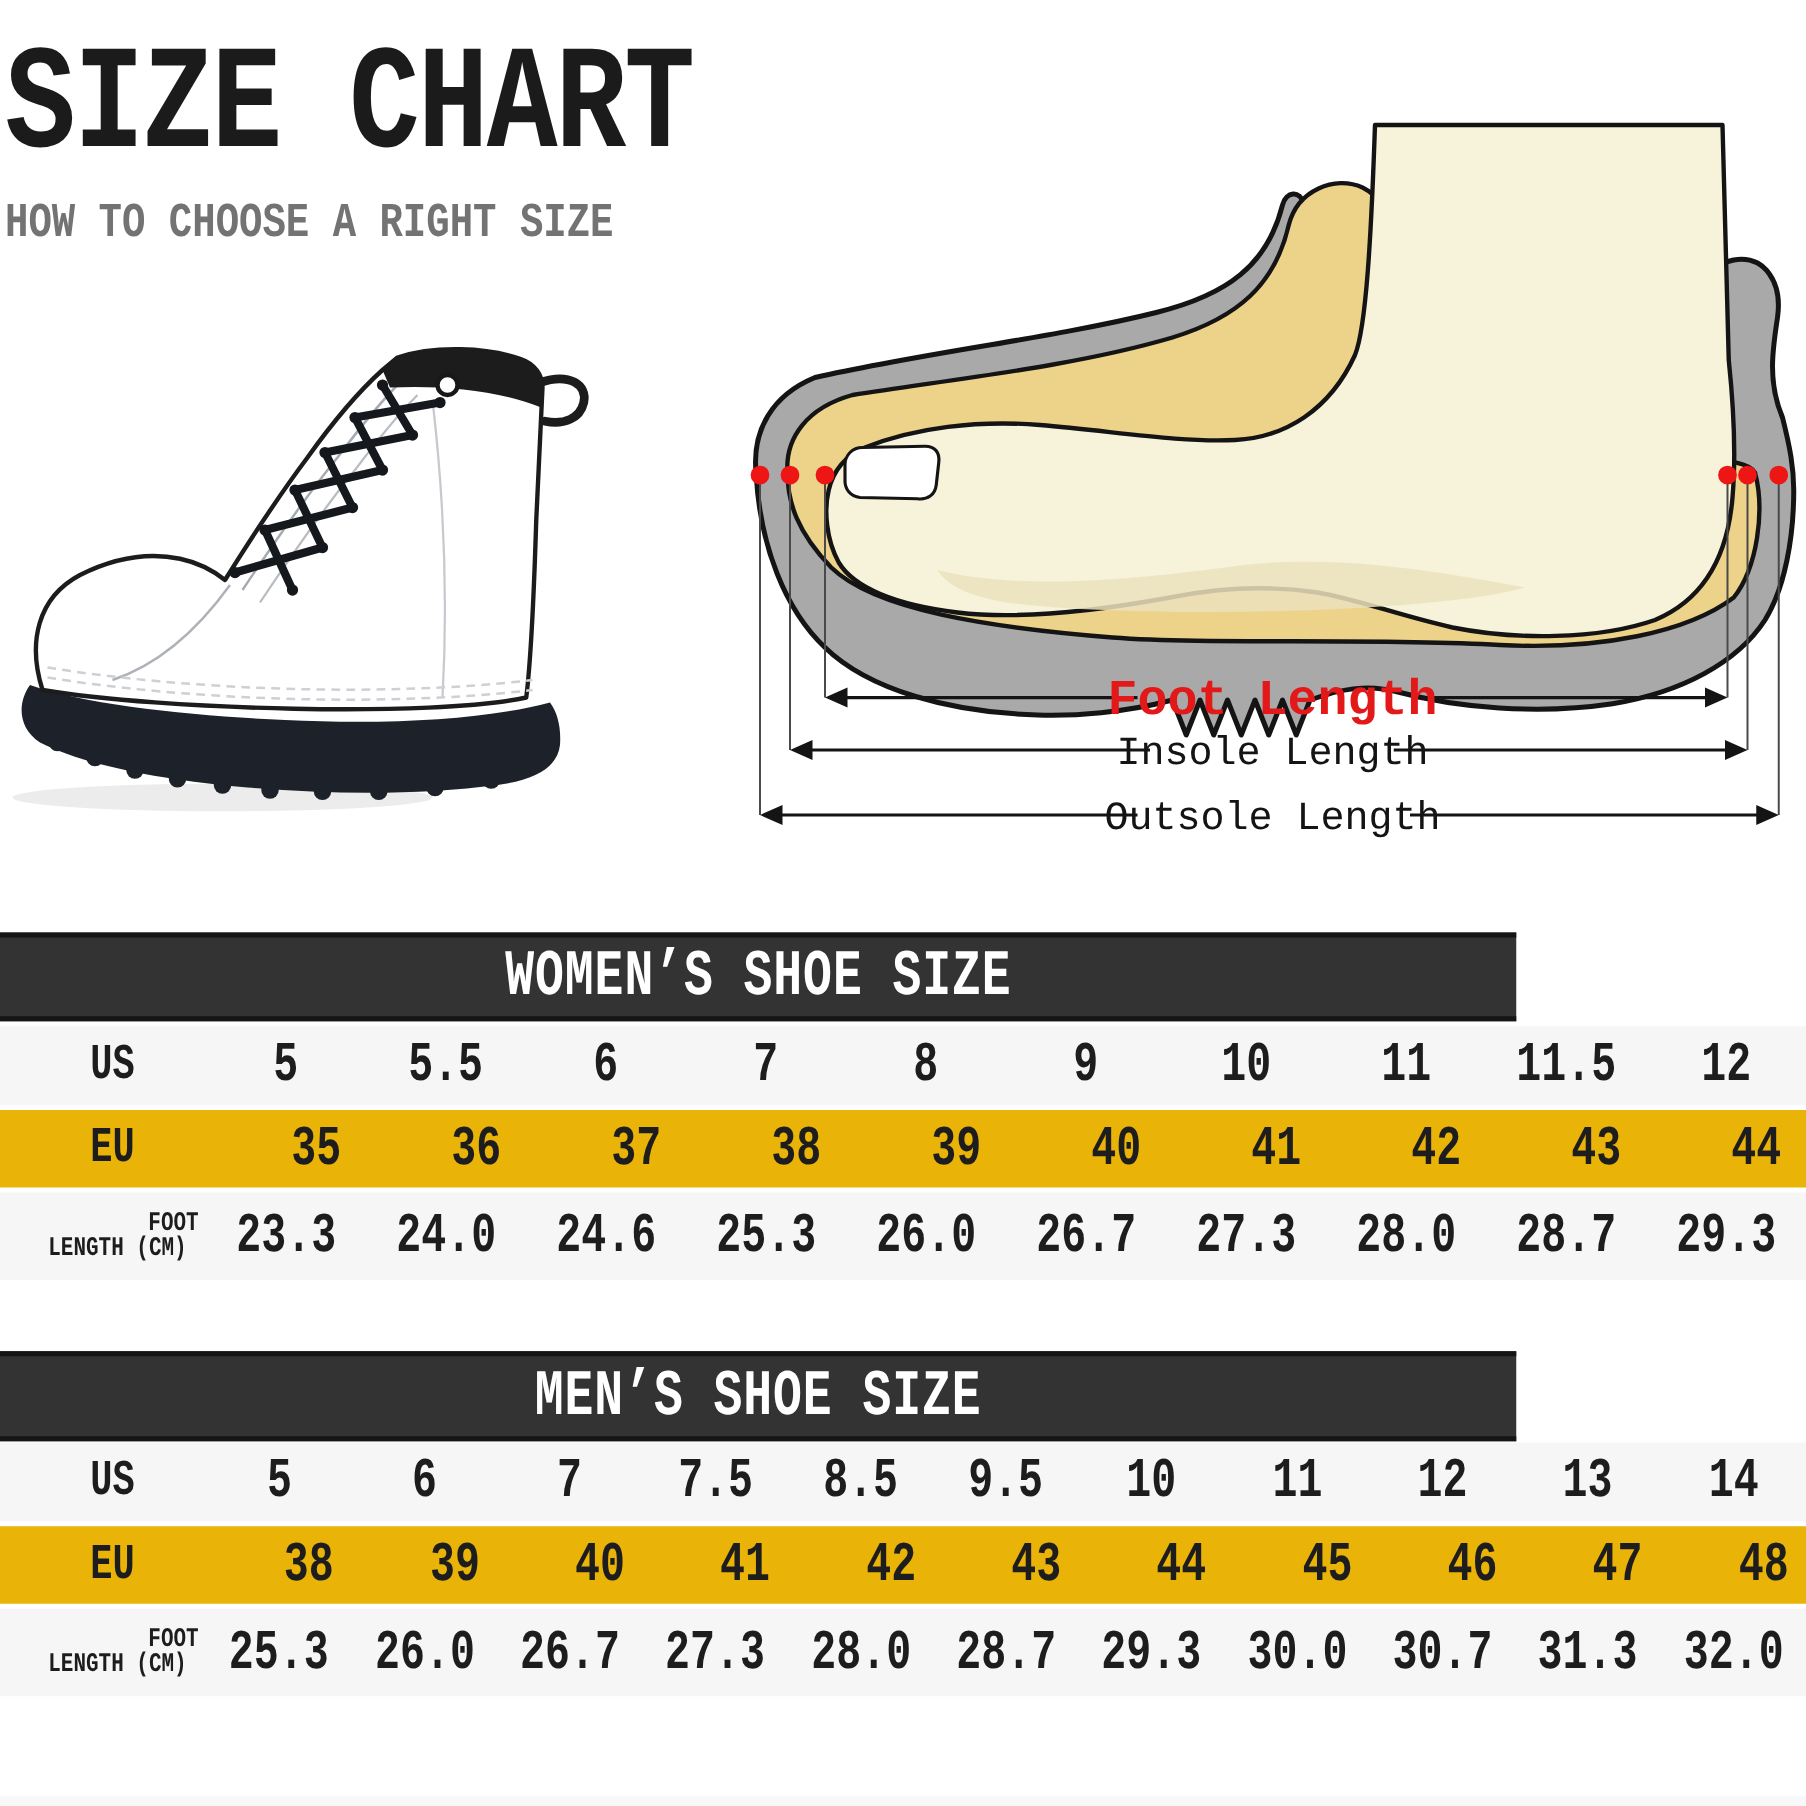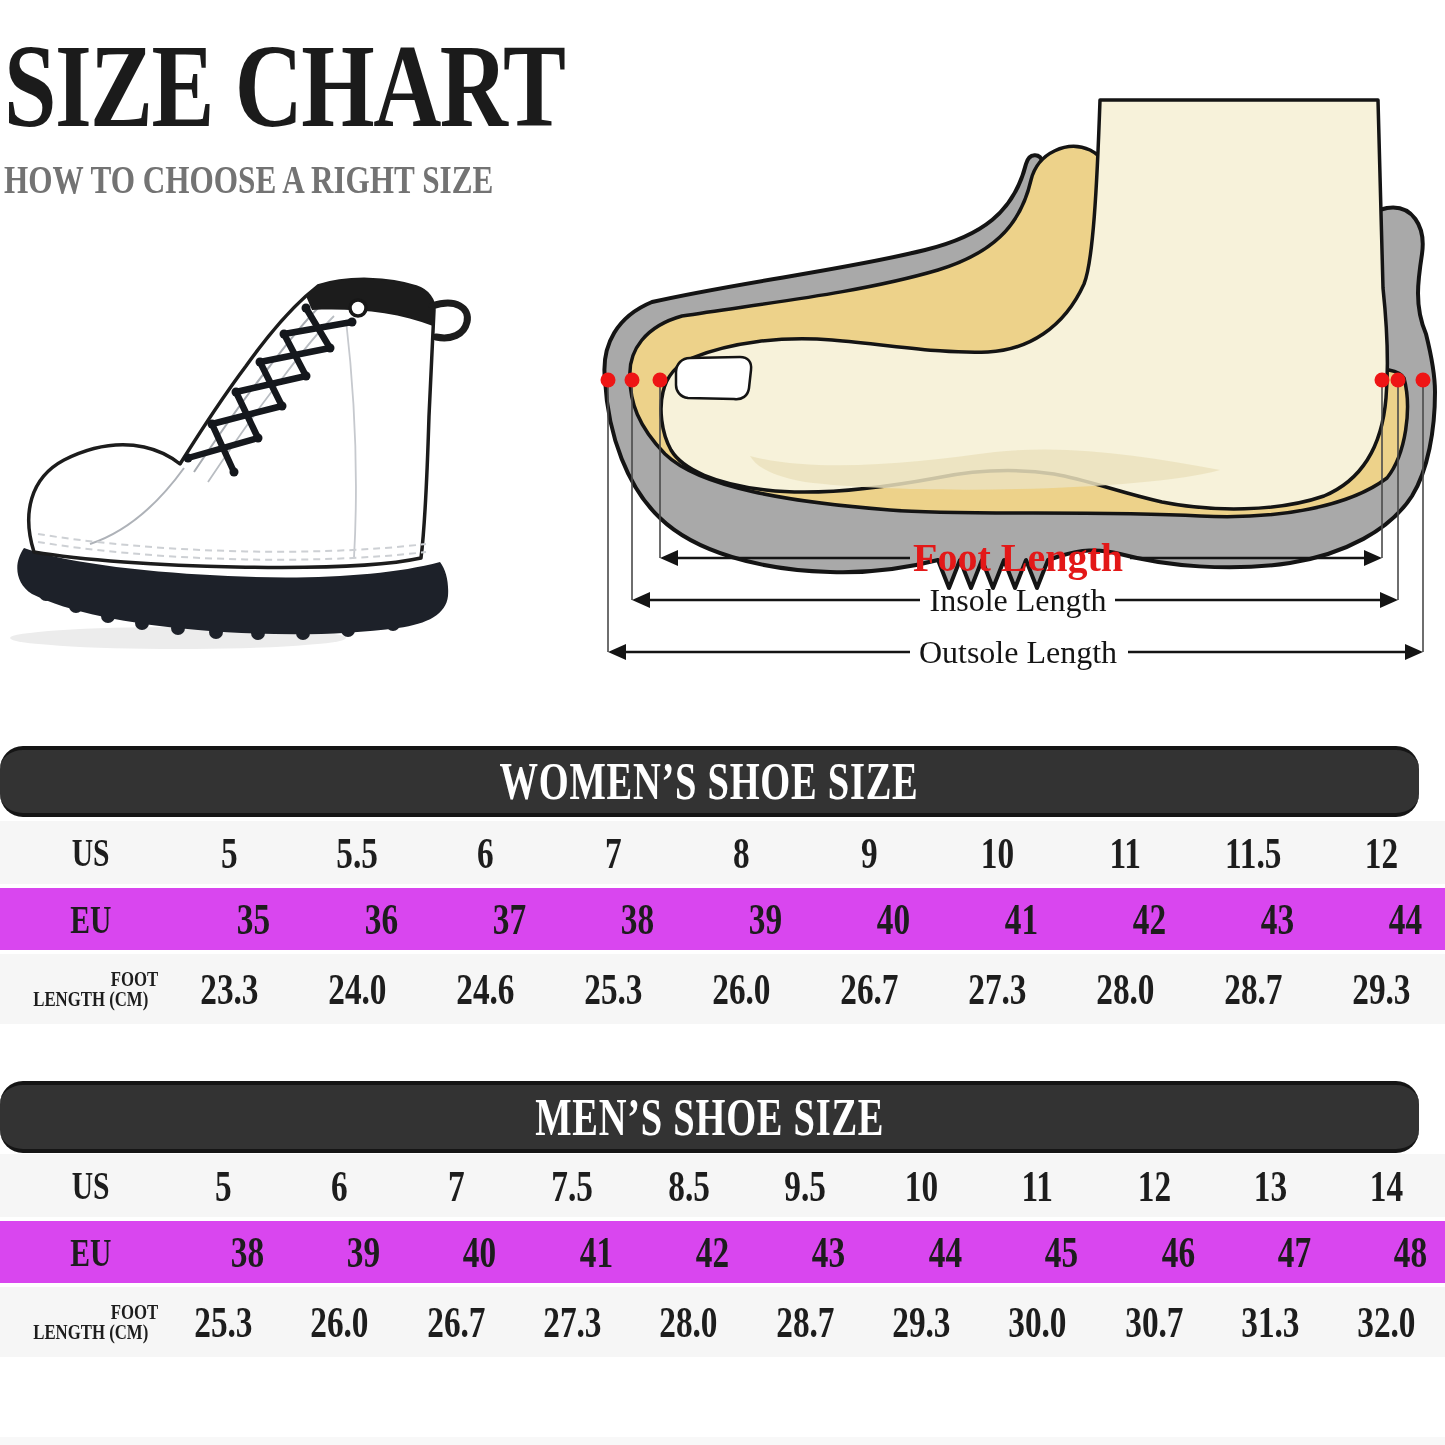--- a/index.html
+++ b/index.html
@@ -1,35 +1,35 @@
 <!DOCTYPE html>
 <html><head>
 <meta charset="utf-8">
 <style>
   html,body{margin:0;padding:0;background:#ffffff;}
   #stage{position:relative;width:1445px;height:1445px;background:#ffffff;overflow:hidden;
-         font-family:Liberation Serif, serif;color:#1c1c1c;}
+         font-family:Liberation Mono, monospace;color:#1c1c1c;}
   .cx{display:inline-block;transform:scaleX(.74);transform-origin:center;white-space:nowrap;}
   .cxl{display:inline-block;transform:scaleX(.8);transform-origin:left center;white-space:nowrap;}
 
   
   #title-block{position:absolute;left:4px;top:28px;}
   #main-title{font-weight:700;font-size:118px;line-height:1;letter-spacing:-2px;color:#1b1b1b;}
   #sub-title{font-weight:700;font-size:39px;line-height:1;margin-top:14px;color:#737373;letter-spacing:0px;}
 
   
-  .size-bar{position:absolute;left:0;width:1419px;background:#333333;
+  .size-bar{position:absolute;left:0;width:1213px;background:#333333;
             border-top:4px solid #151515;border-bottom:4px solid #151515;
-            display:flex;align-items:center;justify-content:center;box-sizing:border-box;border-radius:23px;}
+            display:flex;align-items:center;justify-content:center;box-sizing:border-box;}
   .size-bar .bar-title{color:#ffffff;font-weight:700;font-size:52px;letter-spacing:1px;}
   .trow{position:absolute;left:0;width:1445px;display:grid;align-items:center;}
   .trow.w{grid-template-columns:165px repeat(10,1fr);}
   .trow.m{grid-template-columns:165px repeat(11,1fr);}
   .bg-light{background:#f6f6f6;}
-  .bg-gray{background:#d946ef;gap:48px;}
+  .bg-gray{background:#eab308;gap:48px;}
   .tcell{text-align:center;font-weight:700;font-size:45px;color:#1d1d1d;}
   .tlabel{text-align:center;font-weight:700;font-size:40px;color:#1d1d1d;padding-left:16px;}
   .tlabel-small{text-align:right;font-weight:700;font-size:21.5px;line-height:.95;color:#1d1d1d;}
   .tlabel-small .cx{transform:scaleX(.78);}
 
   #bottom-strip{position:absolute;left:0;top:1437px;width:1445px;height:8px;background:#f3f3f3;opacity:.55;}
 
   svg{position:absolute;overflow:visible;}
 </style>
 </head>

